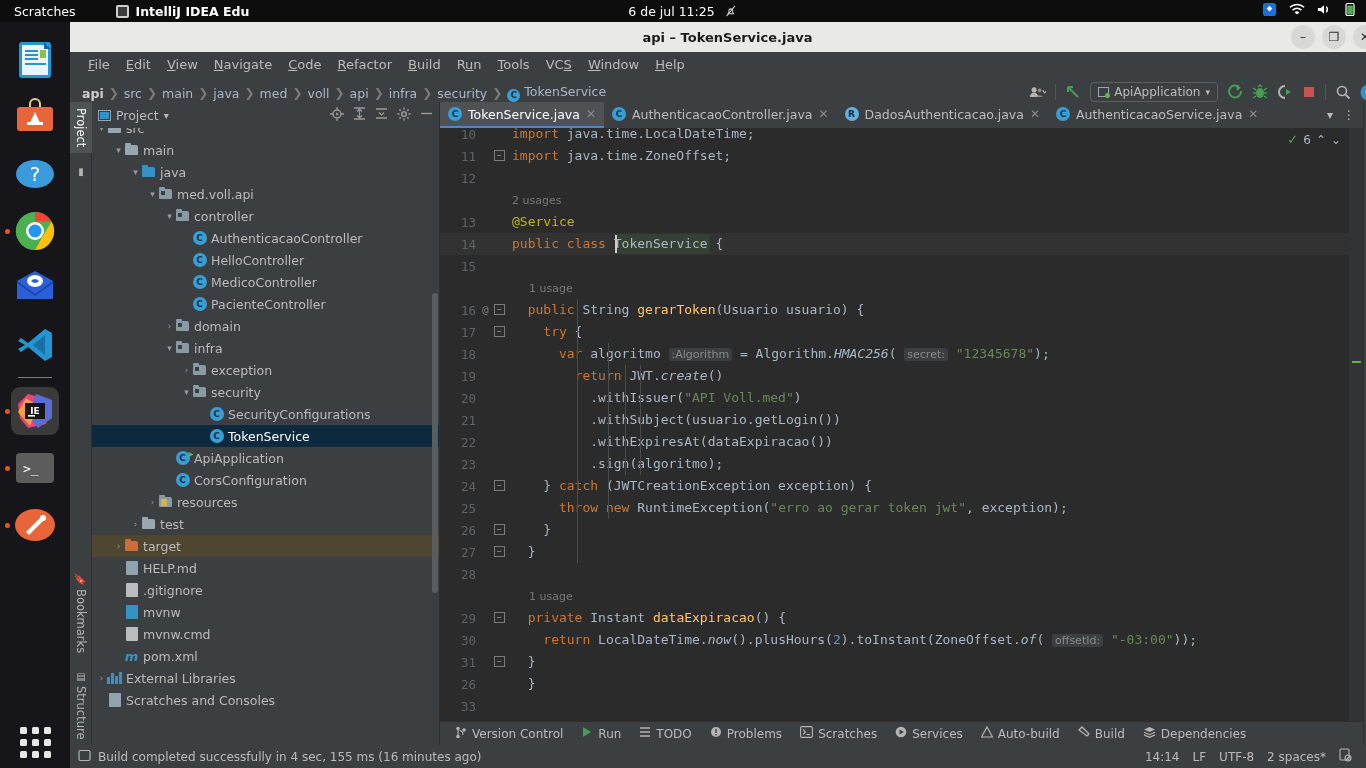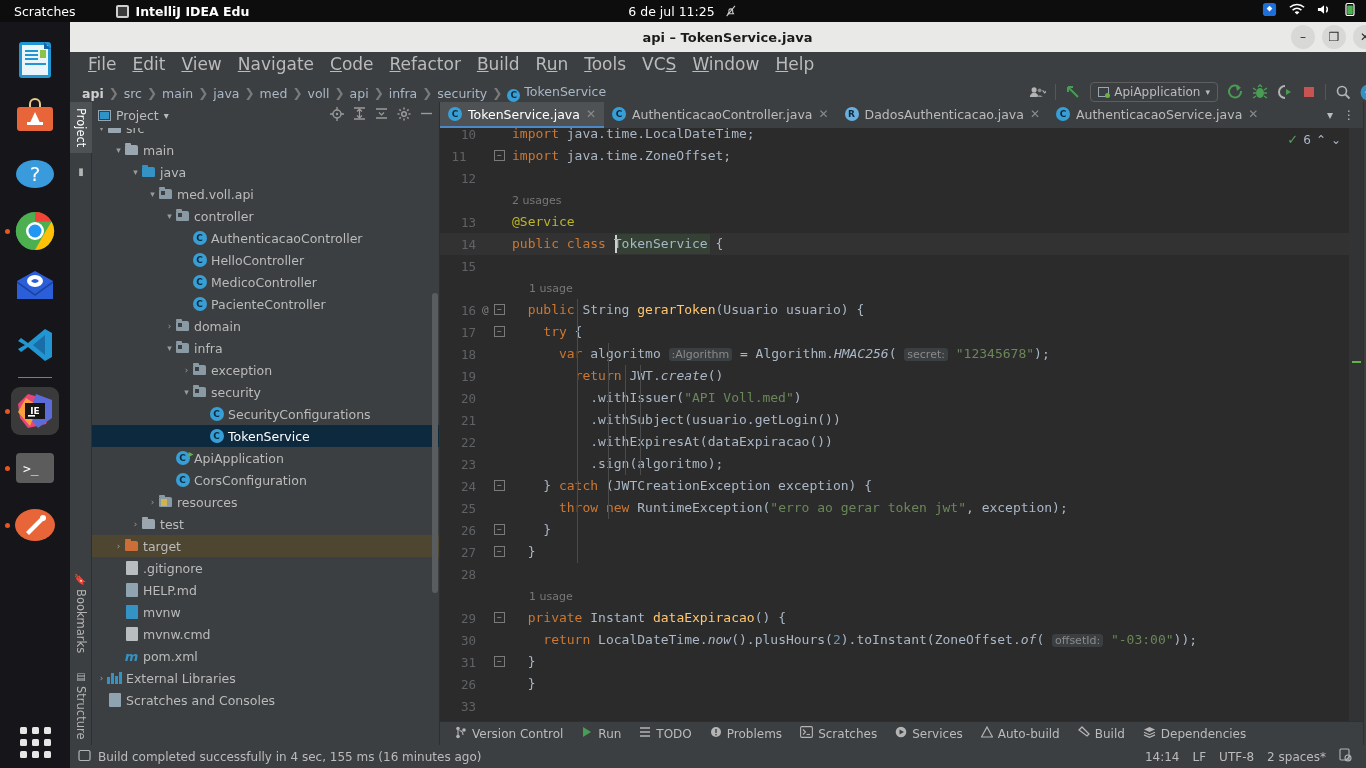--- a/index.html
+++ b/index.html
@@ -39,21 +39,21 @@
     background:#3c3f41; display:flex; flex-direction:column; }
   #titlebar { height:30px; background:#e9e9e7; color:#1b1b1b; display:flex;
     align-items:center; justify-content:center; position:relative; flex:none; }
   #titlebar .t { font-size:13px; font-weight:bold; }
   #titlebar .wbtns { position:absolute; right:8px; display:flex; gap:7px; }
   .wbtn { width:24px; height:24px; border-radius:50%; background:#d8d8d6;
     display:flex; align-items:center; justify-content:center; font-size:12px; color:#2b2b2b;}
 
   #menubar { height:24px; background:#3c3f41; display:flex; align-items:center;
     gap:0; padding-left:10px; flex:none; }
-  .menu-item { color:#bbbbbb; font-size:17px; padding:2px 8px;text-align:center; }
+  .menu-item { color:#bbbbbb; font-size:13px; padding:2px 8px;text-align:center; }
   .menu-item u { text-decoration:underline; }
 
   #navbar { height:26px; background:#3c3f41; display:flex; align-items:flex-end;
     padding:0 8px; flex:none; }
   .crumbs { display:flex; align-items:center; color:#a9b7c6; font-size:12.5px; gap:0; }
   .crumb { padding:0 4px; }
   .crumb.first { font-weight:bold; color:#cfcfcf; }
   .crumb-sep { color:#7a7a7a; font-size:12px; padding:0 1px; }
   .crumb .cls-ic { display:inline-block; width:13px; height:13px; border-radius:50%;
     background:#389fd6; color:#0c2a3d; font-size:9px; text-align:center; line-height:13px;
@@ -598,30 +598,30 @@
           <div class="trow hl" style="padding-left: 21px;">
             <span class="arr">›</span>
             <span class="tico">
               <span class="fold org"></span>
             </span>
             <span>target</span>
           </div>
           <div class="trow" style="padding-left: 21px;">
             <span class="arr"></span>
             <span class="tico">
+              <span class="fileico" style="background:#8fa3b0"></span>
+            </span>
+            <span>HELP.md</span>
+          </div>
+          <div class="trow" style="padding-left: 21px;">
+            <span class="arr"></span>
+            <span class="tico">
               <span class="fileico"></span>
             </span>
             <span>.gitignore</span>
-          </div>
-          <div class="trow" style="padding-left: 21px;">
-            <span class="arr"></span>
-            <span class="tico">
-              <span class="fileico" style="background:#8fa3b0"></span>
-            </span>
-            <span>HELP.md</span>
           </div>
           <div class="trow" style="padding-left: 21px;">
             <span class="arr"></span>
             <span class="tico">
               <span class="fileico" style="background:#3592c4"></span>
             </span>
             <span>mvnw</span>
           </div>
           <div class="trow" style="padding-left: 21px;">
             <span class="arr"></span>
@@ -695,21 +695,21 @@
           <span class="ok">✓</span>
           <span>6</span>
           <span>⌃</span>
           <span>⌄</span>
         </div>
         <div id="markerbar">
           <div class="mk" style="top:233px;"></div>
         </div>
       <div class="lnum" style="top: -1px; left: 2px;">10</div>
           <div class="codetxt" style="top: -2px;"><span class="cl-kw">import</span> java.time.LocalDateTime;</div>
-          <div class="lnum" style="top: 21px; left: 2px; text-align: center;">11</div>
+          <div class="lnum" style="top: 21px; left: 2px;">11</div>
           <div class="fold-mark" style="top: 22px;">−</div>
           <div class="codetxt" style="top: 20px;"><span class="cl-kw">import</span> java.time.ZoneOffset;</div>
           <div class="lnum" style="top: 43px; left: 2px;">12</div>
           <div class="codetxt" style="top: 42px;"></div>
           <div class="hint" style="top: 66px;">2 usages</div>
           <div class="lnum" style="top: 87px; left: 2px;">13</div>
           <div class="codetxt" style="top: 86px;"><span class="cl-ann">@Service</span></div>
           <div class="lnum" style="top: 109px; left: 2px;">14</div>
           <div class="codetxt" style="top: 108px;"><span class="cl-kw">public</span> <span class="cl-kw">class</span> TokenService {</div>
           <div class="lnum" style="top: 131px; left: 2px;">15</div>

